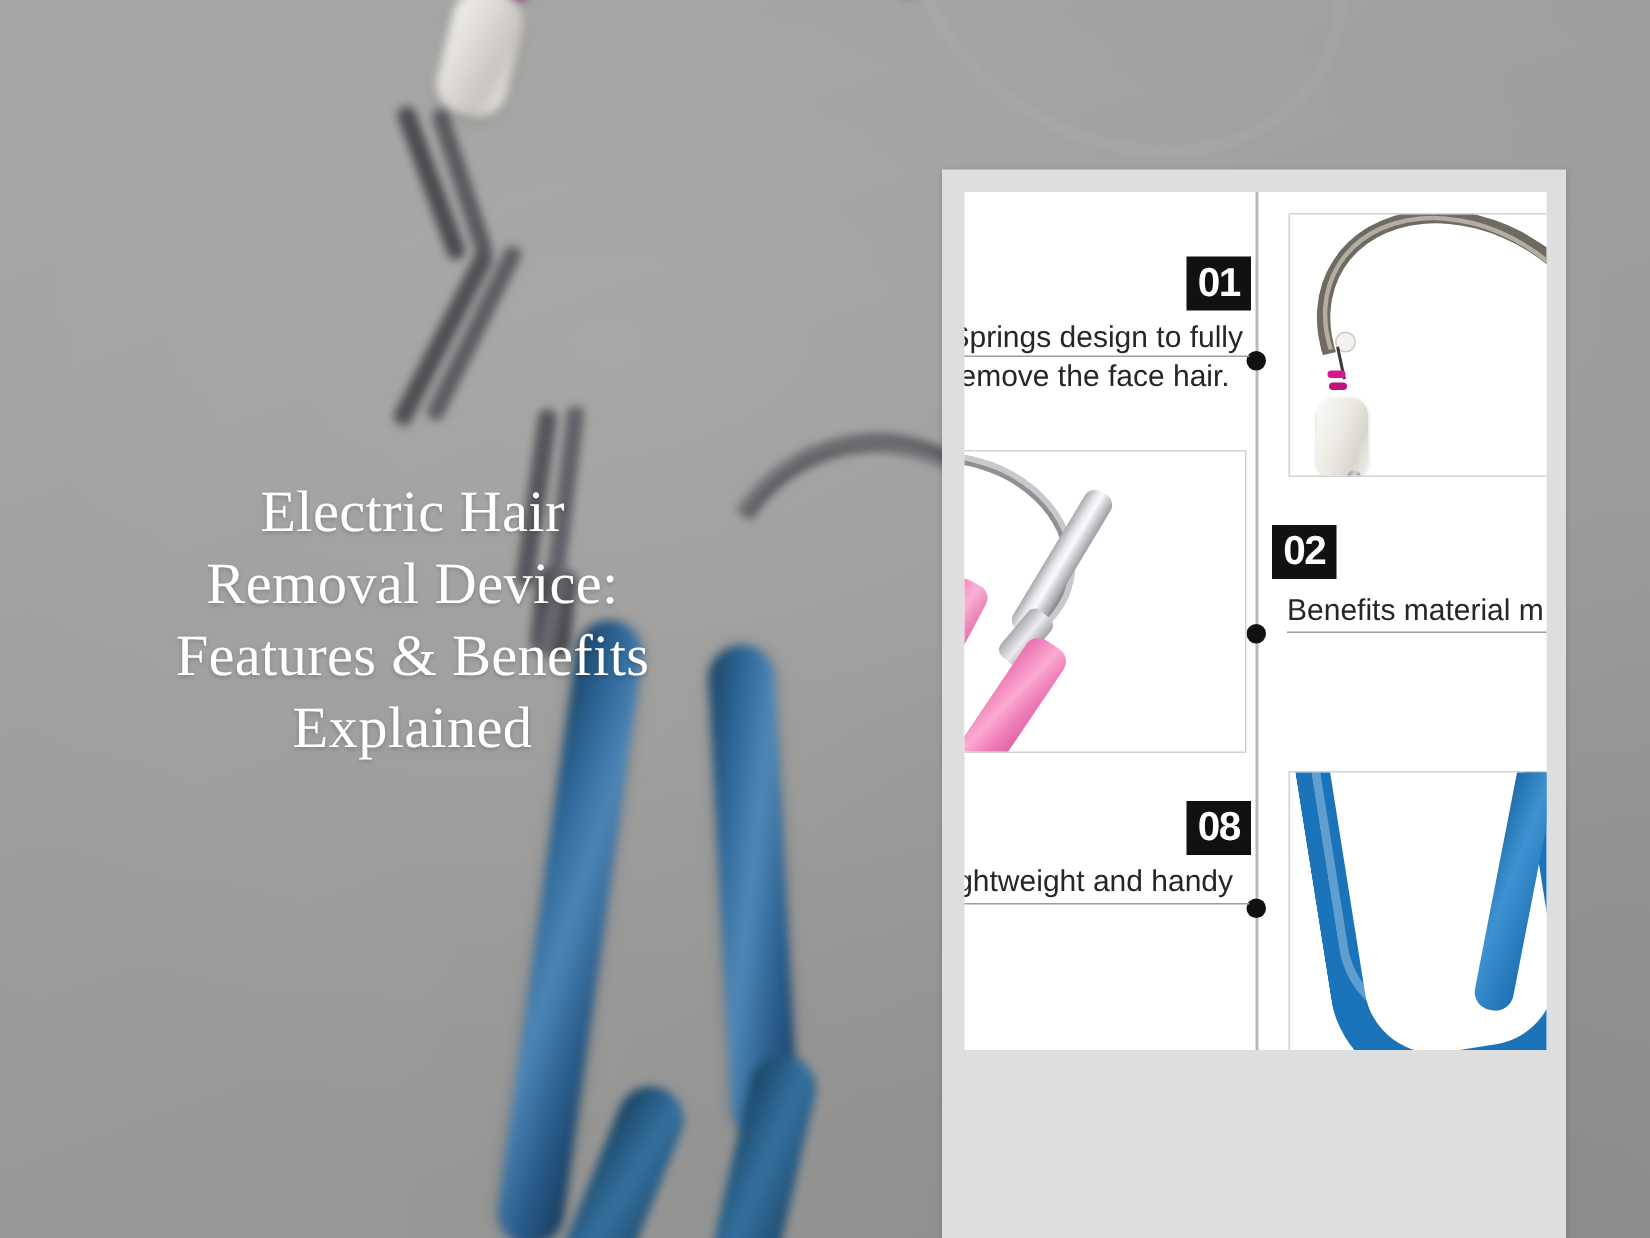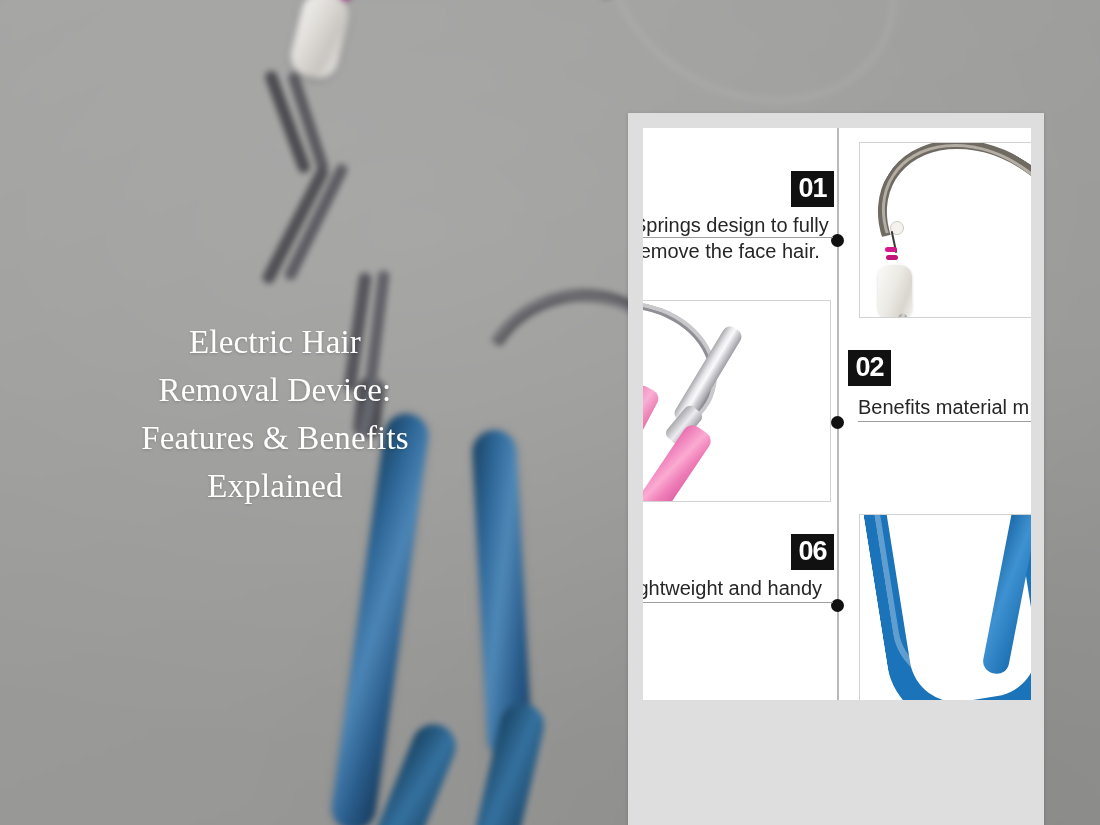--- a/index.html
+++ b/index.html
@@ -106,21 +106,21 @@
   
   .neck1{left:396px;top:418px;width:26px;height:60px;
       background:linear-gradient(95deg,#34343a,#6e6e77,#2e2e34);
       transform:rotate(7deg);border-radius:10px;}
 
   
   .title{
     position:absolute;left:42px;top:318px;width:466px;
     text-align:center;color:#ffffff;
     font-family:"Liberation Serif","DejaVu Serif",serif;
-    font-size:33px;line-height:48px;font-weight:400;
+    font-size:39px;line-height:48px;font-weight:400;
     letter-spacing:.2px;
     text-shadow:0 1px 3px rgba(0,0,0,.20);
     white-space:pre-line;
   }
 
   
   .panel{
     position:absolute;left:628px;top:113px;width:416px;height:736px;
     background:#dedede;
     box-shadow:0 1px 4px rgba(0,0,0,.16);
@@ -282,21 +282,21 @@
 
       <div class="tile t2">
         <div class="t2-arc"></div>
         <div class="t2-arc2"></div>
         <div class="t2-pk1"></div>
         <div class="t2-spr"></div>
         <div class="t2-spr-b"></div>
         <div class="t2-pk2"></div>
       </div>
 
-      <div class="badge b3">06</div>
+      <div class="badge b3">08</div>
       <div class="cap cap-3">ightweight and handy</div>
       <div class="rule r3"></div>
 
       <div class="tile t3">
         <div class="t3-u"></div>
         <div class="t3-u-hl"></div>
         <div class="t3-leg"></div>
       </div>
 
     </div>

